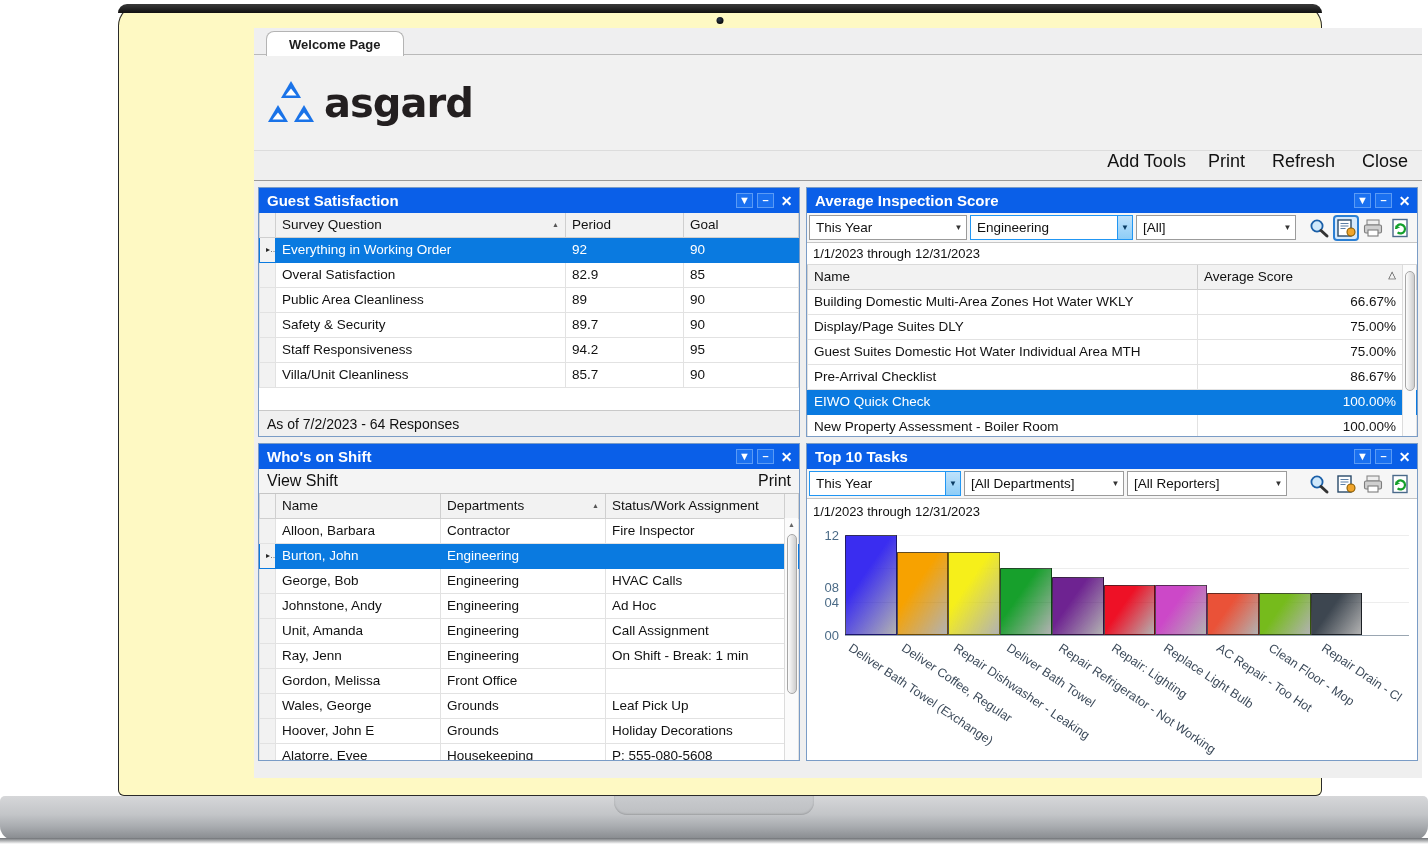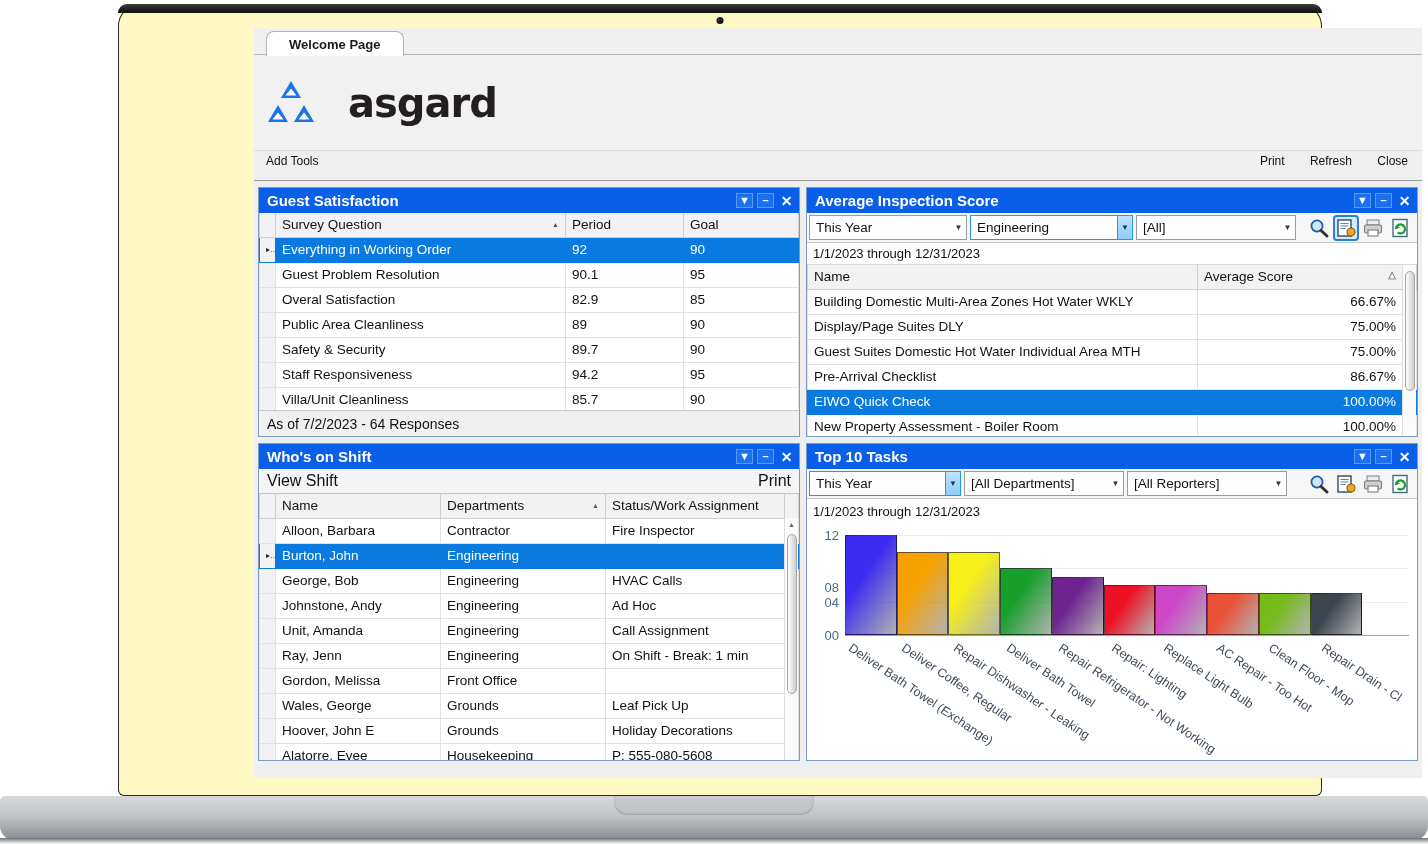--- a/index.html
+++ b/index.html
@@ -48,25 +48,25 @@
   .tab{
     position:absolute; left:12px; top:3px; height:25px; padding:0 22px;
     display:flex; align-items:center; background:#fff;
     border:1px solid #b4b4b4; border-bottom:none;
     border-radius:8px 8px 0 0; font-size:13px; font-weight:bold; color:#1c1c1c;
   }
   .logo-area{ height:96px; background:#f1f1f1; display:flex; align-items:center;
     padding-left:12px; border-bottom:1px solid #dcdcdc; }
   .logo-mark{ width:50px; height:46px; position:relative; margin-right:8px; }
   .wordmark{ font-size:40px; font-weight:bold; color:#231f20; letter-spacing:-1px;
-    font-family:"DejaVu Sans", sans-serif;margin-left:24px; }
+    font-family:"DejaVu Sans", sans-serif; }
 
   .menubar{ height:30px; background:#efefef; border-bottom:1px solid #9a9a9a;
-    display:flex; align-items:center; justify-content:space-between;
-    padding:0 14px 9px 12px; font-size:12px; color:#111; }
+    display:flex; align-items:center; justify-content:flex-end;
+    padding:0 14px 9px 12px; font-size:18px; color:#111; }
   .menubar .right span{ margin-left:22px; }
 
   
   .grid{ display:flex; gap:6px; padding:6px 4px 0 4px; }
   .col{ display:flex; flex-direction:column; gap:6px; }
   .colL{ width:542px; }
   .colR{ width:612px; }
 
   .panel{ border:1px solid #7a9cc6; background:#fff; display:flex; flex-direction:column; }
   .ptitle{
@@ -212,26 +212,20 @@
                   </thead>
                 <tbody id="gs-body">
                     <tr class="sel">
                       <td class="ind">▸</td>
                       <td>Everything in Working Order</td>
                       <td>92</td>
                       <td>90</td>
                     </tr>
                     <tr class="">
                       <td class="ind"></td>
-                      <td>Guest Problem Resolution</td>
-                      <td>90.1</td>
-                      <td>95</td>
-                    </tr>
-                    <tr class="">
-                      <td class="ind"></td>
                       <td>Overal Satisfaction</td>
                       <td>82.9</td>
                       <td>85</td>
                     </tr>
                     <tr class="">
                       <td class="ind"></td>
                       <td>Public Area Cleanliness</td>
                       <td>89</td>
                       <td>90</td>
                     </tr>

